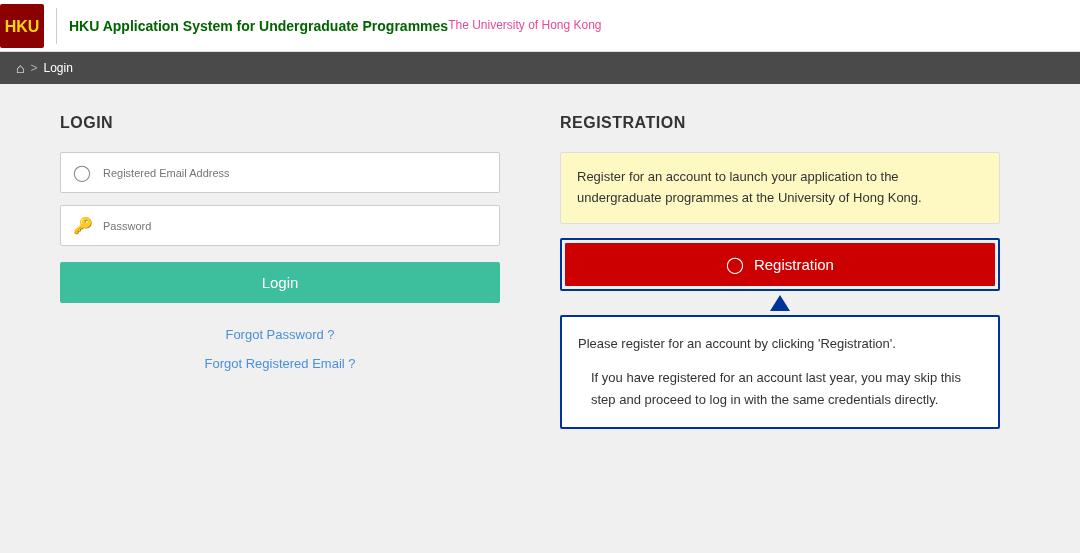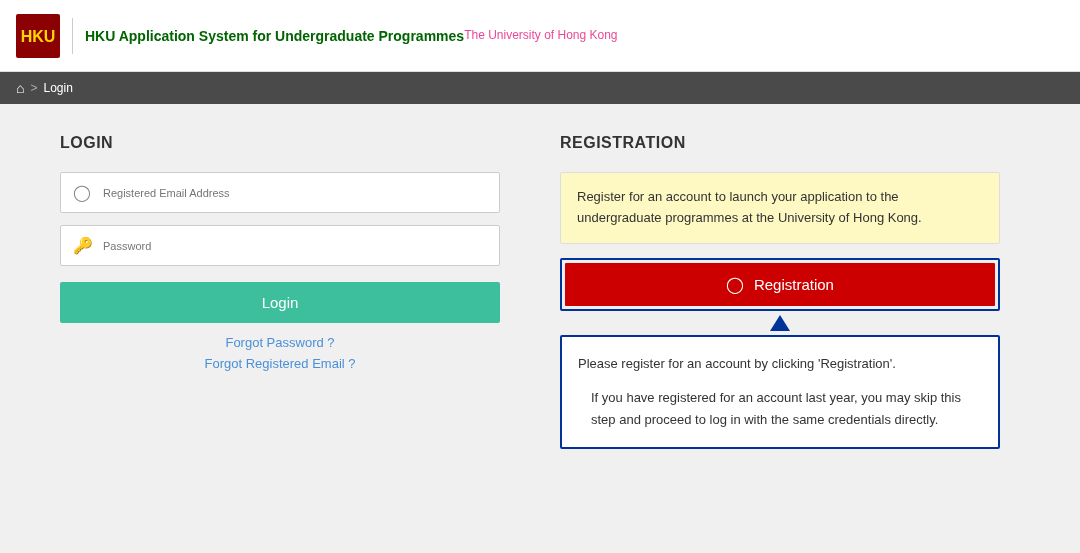--- a/index.html
+++ b/index.html
@@ -4,22 +4,22 @@
   <style>
     * { box-sizing: border-box; margin: 0; padding: 0; }
     body { font-family: Arial, sans-serif; background: #f0f0f0; min-height: 553px; width: 1080px; }
 
     
     .header {
       background: #fff;
       border-bottom: 1px solid #ddd;
       display: flex;
       align-items: center;
-      padding: 8px 16px;
-      height: 72px;
+      padding: 8px 0;
+      height: 52px;
     }
     .header-logo {
       width: 44px;
       height: 44px;
       margin-right: 12px;
     }
     .header-divider {
       width: 1px;
       height: 36px;
       background: #ccc;
@@ -109,25 +109,25 @@
       background: #3dbf9e;
       color: #fff;
       border: none;
       border-radius: 2px;
       padding: 12px;
       font-size: 15px;
       cursor: pointer;
       margin-top: 4px;
     }
     .login-links {
-      margin-top: 12px;
+      margin-top: 24px;
       display: flex;
       flex-direction: column;
       align-items: center;
-      gap: 6px;
+      gap: 14px;
     }
     .login-link {
       color: #4a90d9;
       font-size: 13px;
       text-decoration: none;
       cursor: pointer;
     }
 
     
     .registration-panel {

